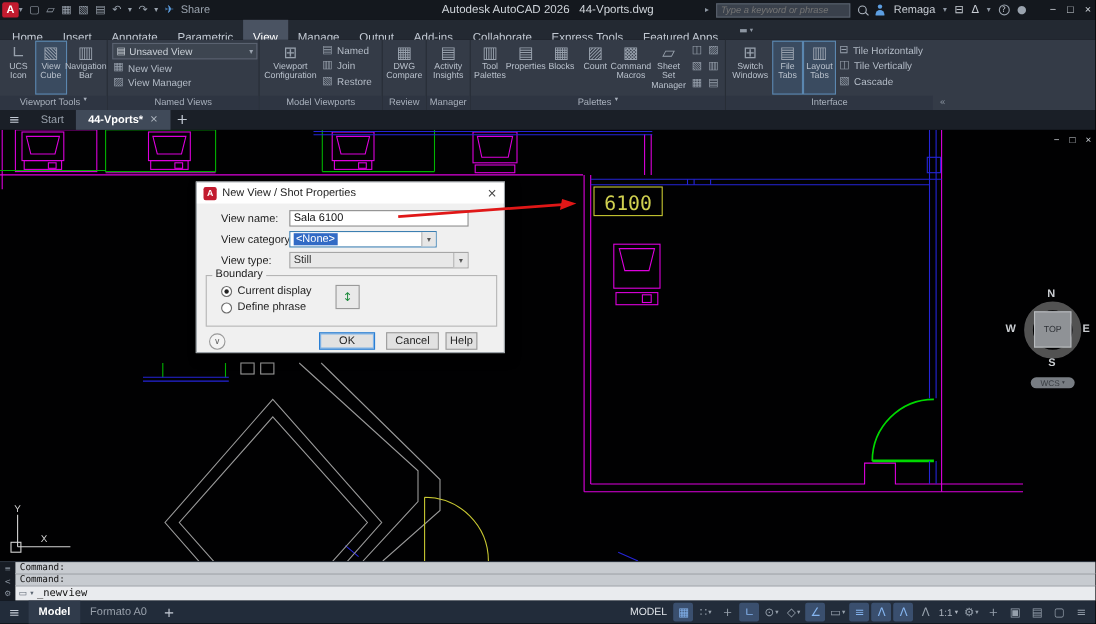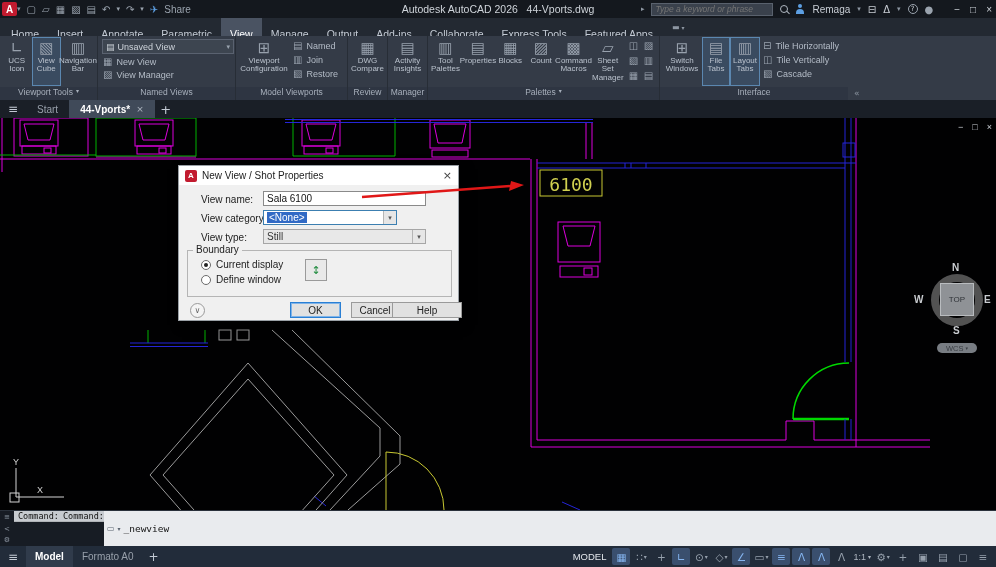--- a/index.html
+++ b/index.html
@@ -83,21 +83,21 @@
   .dbtn{position:absolute;height:16px;background:#e1e1e1;border:1px solid #9a9a9a;font-size:10px;color:#222;display:flex;align-items:center;justify-content:center}
   .dbtn.def{border:1px solid #2a7fd4;box-shadow:inset 0 0 0 1px #7fb3e8}
   .chev{position:absolute;left:11px;top:137px;width:15px;height:15px;border:1px solid #9a9a9a;border-radius:50%;display:flex;align-items:center;justify-content:center;color:#666;font-size:8px;background:#f4f4f4}
 
   
   .overlay{position:absolute;left:0;top:0;width:996px;height:567px;pointer-events:none;z-index:30}
 
   
   .cmd{height:36px;display:flex;background:#171c24;border-top:1px solid #2a313b;position:relative;z-index:5}
   .cgut{width:14px;display:flex;flex-direction:column;align-items:center;justify-content:space-between;padding:2px 0;color:#8d96a2;font-size:7px}
-  .cmain{flex:1;display:flex;flex-direction:row}
+  .cmain{flex:1;display:flex;flex-direction:column}
   .chist{height:11px;background:#c7cbd0;border-bottom:1px solid #b0b4b8;color:#111;font-family:"DejaVu Sans Mono",monospace;font-size:8.5px;line-height:11px;padding-left:4px}
   .cinput{flex:1;background:#e9ebee;display:flex;align-items:center;gap:3px;padding-left:3px;font-family:"DejaVu Sans Mono",monospace;font-size:9.5px;color:#111}
   .cinput .wic{font-size:8px;color:#5a6470}
   .cinput .car{font-size:6px;color:#5a6470}
 
   
   .sbar{height:21px;background:#222c3a;display:flex;align-items:center;font-size:10px;position:relative;z-index:5}
   .smenu{width:26px;display:flex;align-items:center;justify-content:center;color:#c3cad4;font-size:12px}
   .stab{padding:0 9px;height:100%;display:flex;align-items:center;color:#98a0ab}
   .stab.active{background:#303b4b;color:#fff;font-weight:bold}
@@ -466,31 +466,31 @@
       <span class="car ic">▾</span>
   </div>
   <div class="gbox"></div>
   <span class="gleg">Boundary</span>
   <div class="radio" style="left:22px;top:93px">
       <span class="rdot sel"></span>
       <span>Current display</span>
     </div>
   <div class="radio" style="left:22px;top:108px">
       <span class="rdot"></span>
-      <span>Define window</span>
+      <span>Define phrase</span>
     </div>
   <div class="pickbtn">
       <span class="ic">↕</span>
     </div>
   <div class="chev">
       <span class="ic">∨</span>
     </div>
   <div class="dbtn def" style="left:111px;top:136px;width:51px">OK</div>
   <div class="dbtn" style="left:172px;top:136px;width:48px">Cancel</div>
-  <div class="dbtn" style="left:213px;top:136px;width:70px">Help</div>
+  <div class="dbtn" style="left:226px;top:136px;width:29px">Help</div>
 </div>
 
 <svg class="overlay">
   <line x1="362" y1="197" x2="511" y2="186" stroke="#e01717" stroke-width="2.5"></line>
   <polygon points="524,185 509,191 511,181" fill="#e01717"></polygon>
 </svg>
 
 <div class="cmd">
   <div class="cgut">
     <span class="ic">≡</span>

